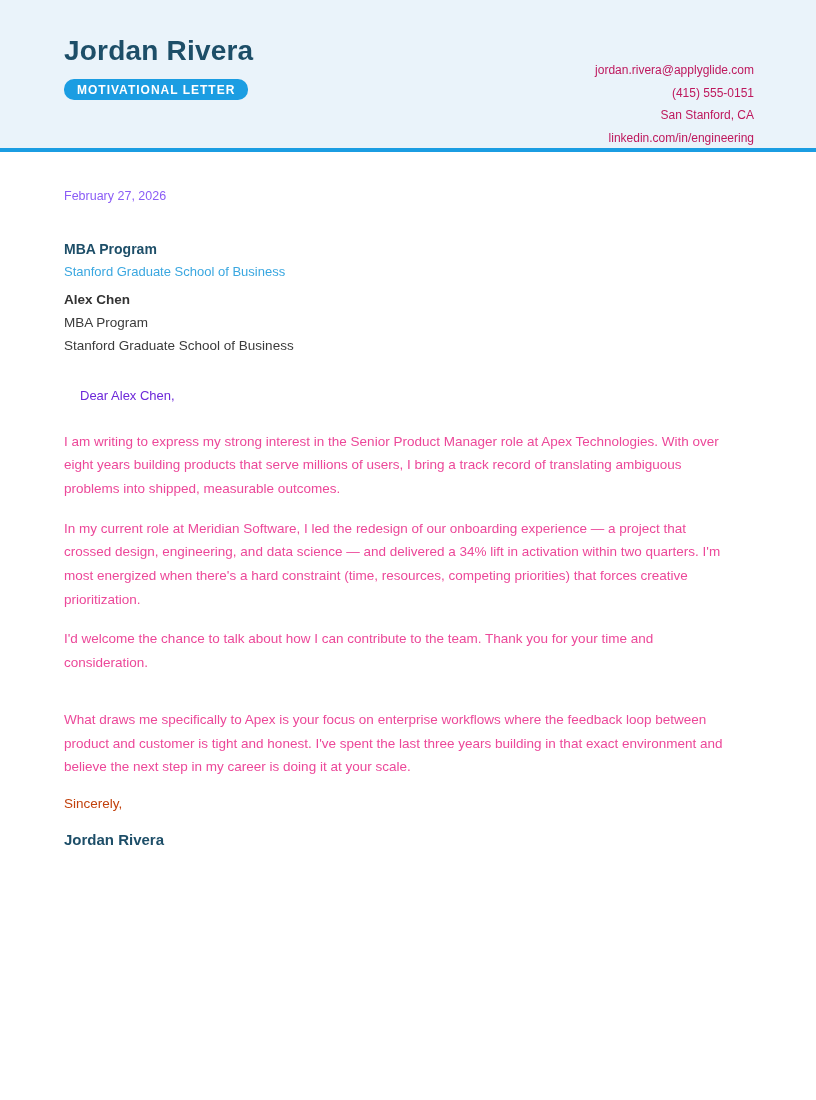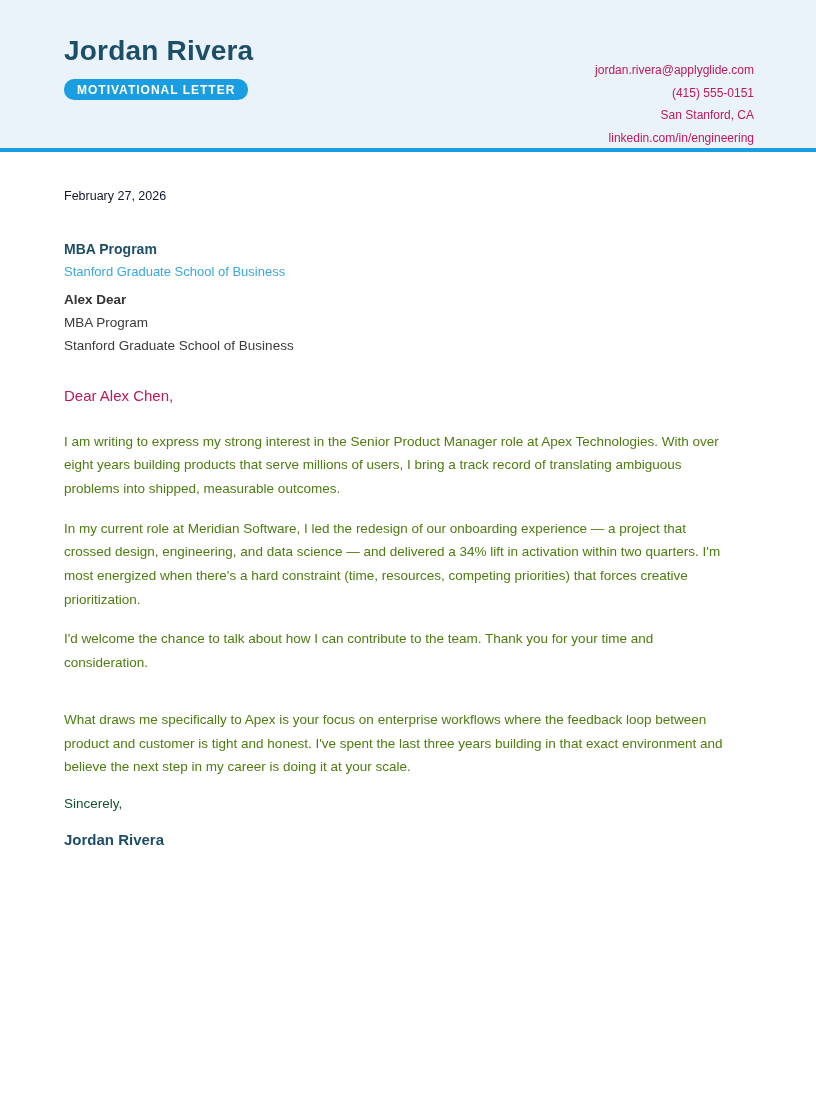--- a/index.html
+++ b/index.html
@@ -59,21 +59,21 @@
   }
 
   
   .letter-body {
     padding: 0 64px;
     color: #3b3b3b;
   }
   .date {
     margin: 37px 0 37px 0;
     font-size: 12.5px;
-    color: #0f172a;
+    color: #8b5cf6;
     line-height: 15px;
   }
   .recipient-program {
     margin: 0 0 6px 0;
     font-size: 14px;
     font-weight: bold;
     color: #1d4e68;
     line-height: 17px;
   }
   .recipient-school-link {
@@ -90,37 +90,37 @@
     line-height: 16.5px;
   }
   .recipient-line {
     margin: 0 0 6.5px 0;
     font-size: 13.5px;
     color: #3b3b3b;
     line-height: 16.5px;
   }
   .recipient-line.last { margin-bottom: 32px; }
   .salutation {
-    margin: 0 0 26px 0;
-    font-size: 15px;
+    margin: 0 0 26px 16px;
+    font-size: 13px;
     line-height: 17px;
-    color: #be185d;
+    color: #6d28d9;
   }
   .para {
     margin: 0 16px 16px 0;
     font-size: 13.5px;
     line-height: 23.7px;
-    color: #4d7c0f;
+    color: #ec4899;
   }
   .para.last { margin-bottom: 33px; }
   .closing {
     margin: 0 0 19px 0;
     font-size: 13.5px;
     line-height: 17px;
-    color: #14532d;
+    color: #c2410c;
   }
   .signature {
     margin: 0;
     font-size: 15px;
     font-weight: bold;
     color: #1d4e68;
     line-height: 18px;
   }
 </style>
 </head>
@@ -141,21 +141,21 @@
     </div>
   </header>
 
   <main class="letter-body">
 
     <p class="date">February 27, 2026</p>
 
     <div class="recipient-block">
       <p class="recipient-program">MBA Program</p>
       <p class="recipient-school-link">Stanford Graduate School of Business</p>
-      <p class="recipient-contact-name">Alex Dear</p>
+      <p class="recipient-contact-name">Alex Chen</p>
       <p class="recipient-line">MBA Program</p>
       <p class="recipient-line last">Stanford Graduate School of Business</p>
     </div>
 
     <p class="salutation">Dear Alex Chen,</p>
 
     <p class="para">I am writing to express my strong interest in the Senior Product Manager role at Apex Technologies. With over eight years building products that serve millions of users, I bring a track record of translating ambiguous problems into shipped, measurable outcomes.</p>
 
     <p class="para">In my current role at Meridian Software, I led the redesign of our onboarding experience — a project that crossed design, engineering, and data science — and delivered a 34% lift in activation within two quarters. I'm most energized when there's a hard constraint (time, resources, competing priorities) that forces creative prioritization.</p>
 

